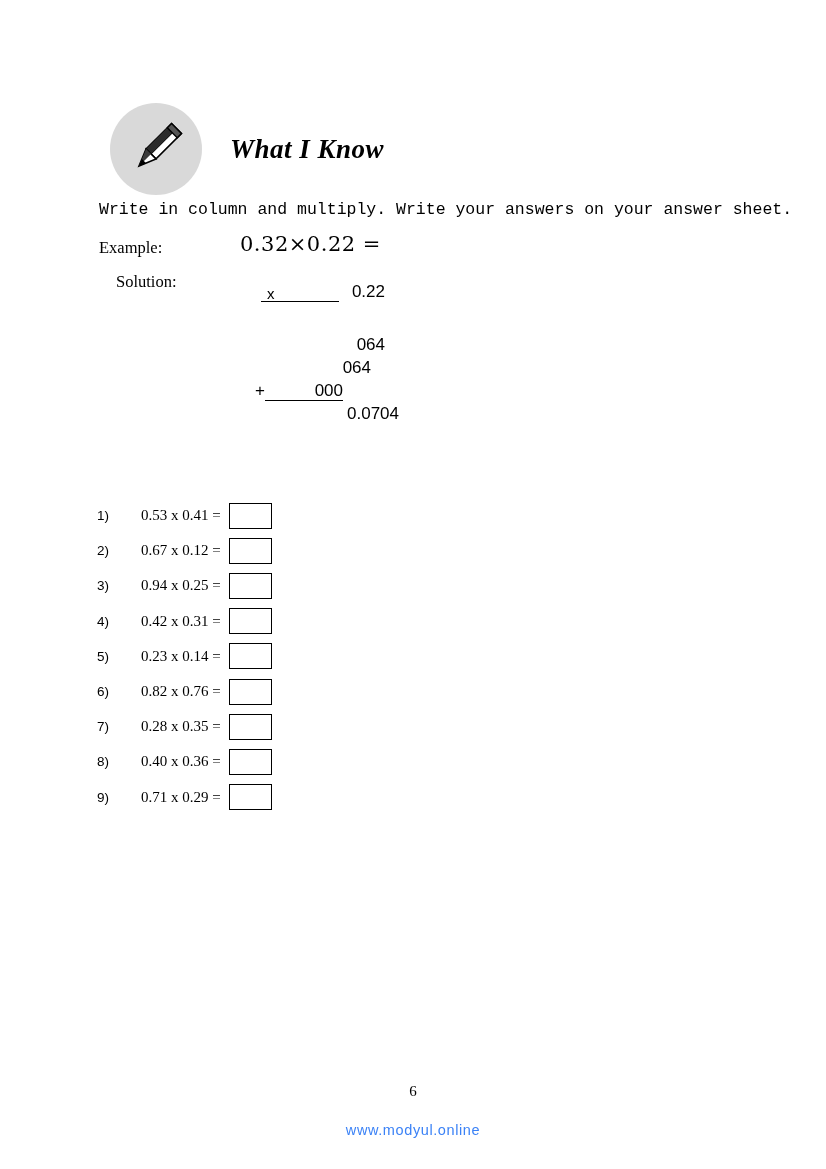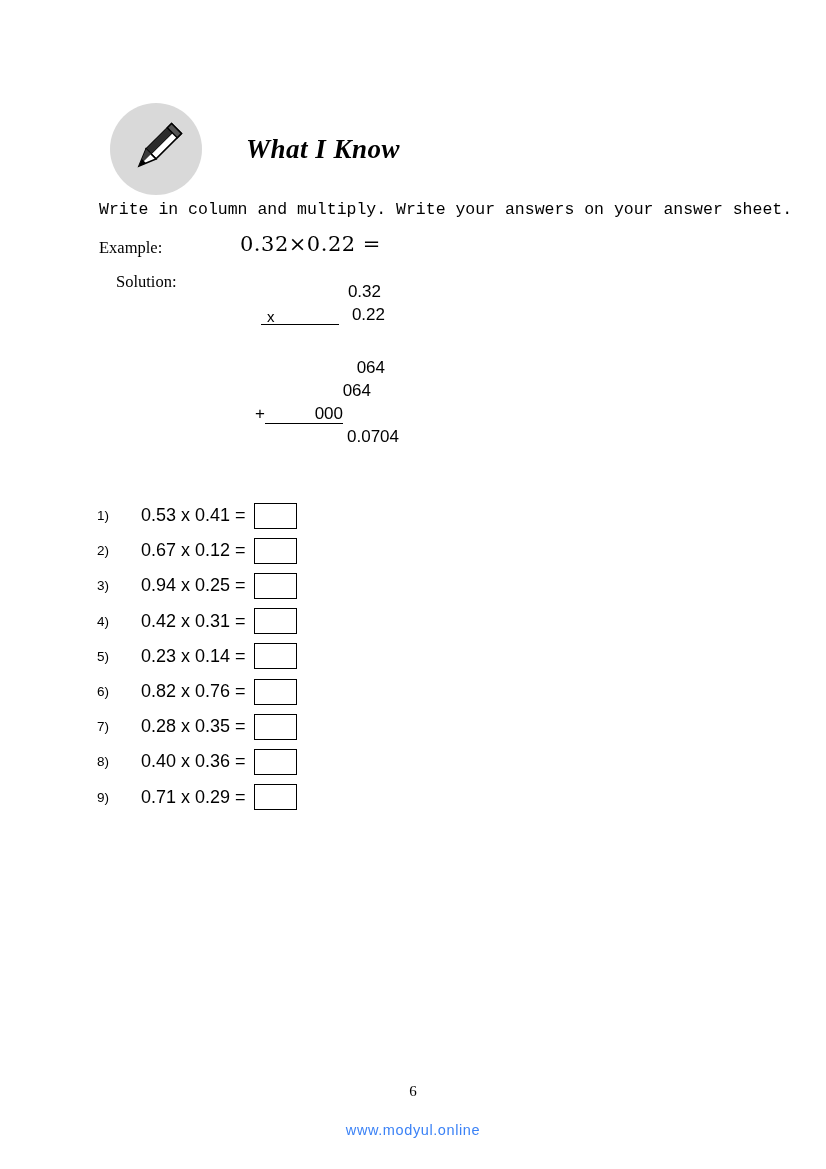--- a/index.html
+++ b/index.html
@@ -22,21 +22,20 @@
     height: 1169px;
   }
 
   
   .header {
     position: absolute;
     top: 103px;
     left: 110px;
     display: flex;
     align-items: center;
-    gap: 16px;
   }
   .pencil-badge {
     width: 92px;
     height: 92px;
     border-radius: 50%;
     background: #d9d9d9;
     position: relative;
     flex: 0 0 auto;
   }
   .pencil-badge svg {
@@ -129,22 +128,23 @@
   .problem-row {
     display: flex;
     align-items: center;
     height: 35.2px;
   }
   .p-index {
     width: 44px;
     font-size: 13.5px;
   }
   .p-text {
-    font-size: 18px;
-    white-space: nowrap;
+    font-size: 15px;
+    white-space: nowrap;
+    font-family: Liberation Serif, serif;
   }
   .answer-box {
     width: 41px;
     height: 24px;
     border: 1.5px solid #000;
     margin-left: 8px;
     background: #fff;
   }
 
   
@@ -195,23 +195,20 @@
   </div>
 
   <div class="instruction">Write in column and multiply. Write your answers on your answer sheet.</div>
 
   <div class="example-label">Example:</div>
   <div class="example-expression">0.32×0.22 =</div>
   <div class="solution-label">Solution:</div>
 
   <div class="worked">
     <div class="line">
-      <span class="num w1">0.32</span>
-    </div>
-    <div class="line">
       <span class="op times">x</span>
       <span class="num w2">0.22</span>
       <span class="rule" style="left:6px; top:21px; width:78px;"></span>
     </div>
     <div class="line" style="height:30px;"></div>
     <div class="line">
       <span class="num" style="right:70px;">064</span>
     </div>
     <div class="line">
       <span class="num" style="right:84px;">064</span>

